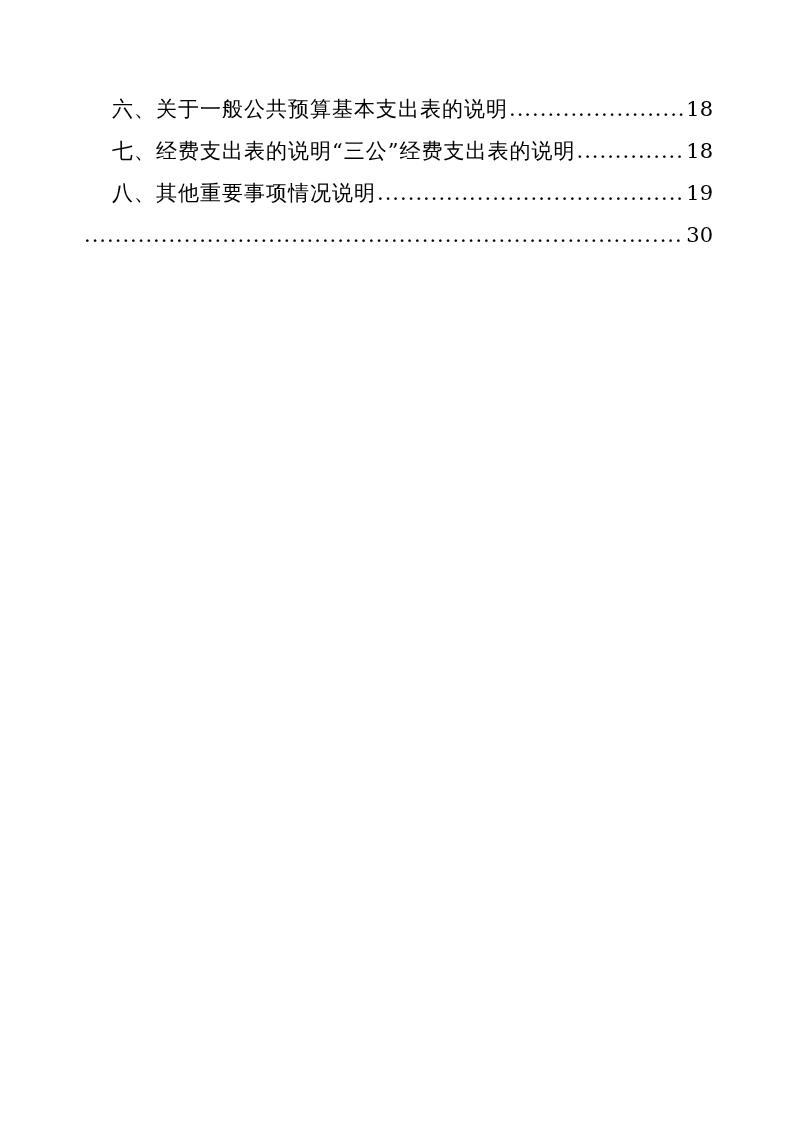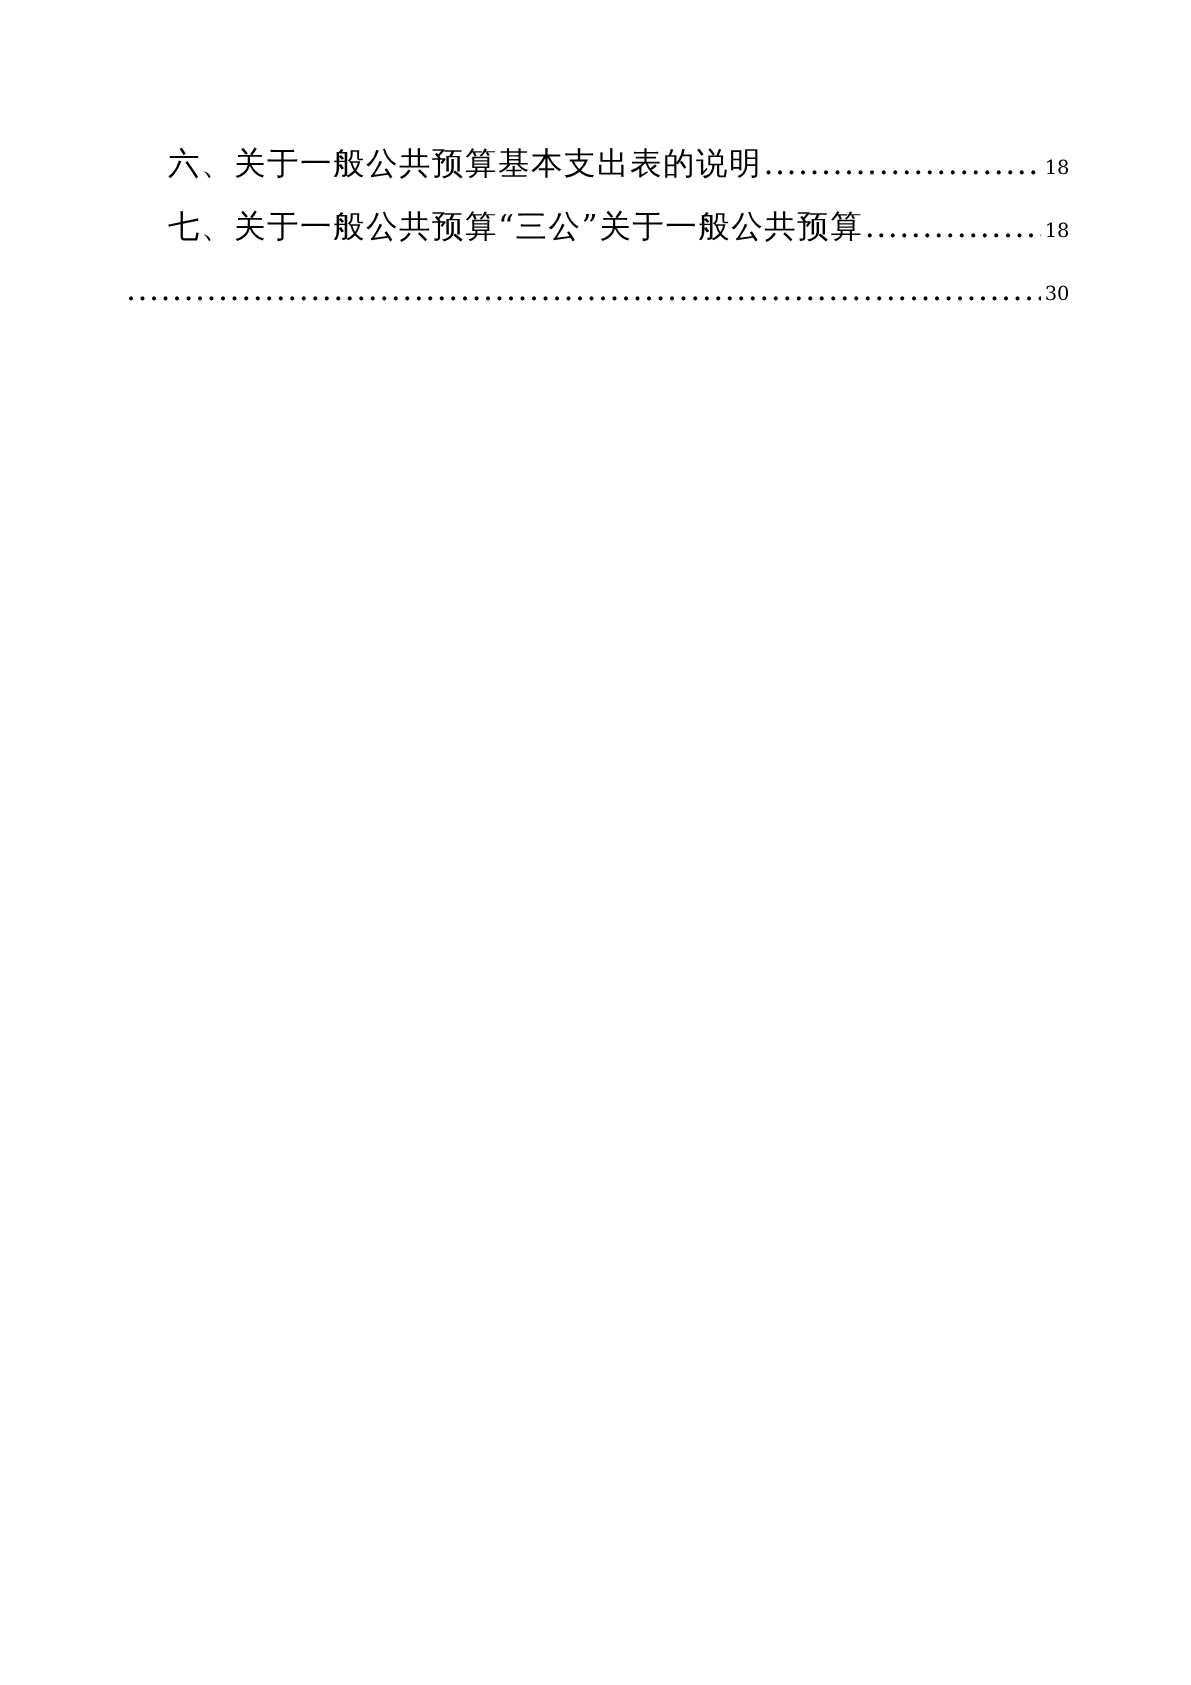--- a/index.html
+++ b/index.html
@@ -55,42 +55,47 @@
     font-size: 21px;
     font-family: "DejaVu Serif", "Liberation Serif", serif;
     letter-spacing: 1px;
     margin: 0 2px 0 1px;
     min-width: 0;
   }
   .leader::after {
     content: "..................................................................................................................................................................................................................................................................";
   }
   .toc-page {
-    font-size: 13px;
+    font-size: 21px;
     font-family: "DejaVu Serif", "Liberation Serif", serif;
     font-weight: 400;
   }
 </style>
 </head>
 <body>
 
 <main class="page">
   <section class="toc" id="toc">
 
       <div class="toc-row sub">
         <span class="toc-label">六、关于一般公共预算基本支出表的说明</span>
         <span class="leader"></span>
         <span class="toc-page">18</span>
       </div>
 
       <div class="toc-row sub">
-        <span class="toc-label">七、关于一般公共预算“三公”关于一般公共预算</span>
+        <span class="toc-label">七、经费支出表的说明“三公”经费支出表的说明</span>
         <span class="leader"></span>
         <span class="toc-page">18</span>
       </div>
 
+      <div class="toc-row sub">
+        <span class="toc-label">八、其他重要事项情况说明</span>
+        <span class="leader"></span>
+        <span class="toc-page">19</span>
+      </div>
 
       <div class="toc-row part">
         <span class="leader"></span>
         <span class="toc-page">30</span>
       </div>
     </section>
 </main>
 
 </body></html>

